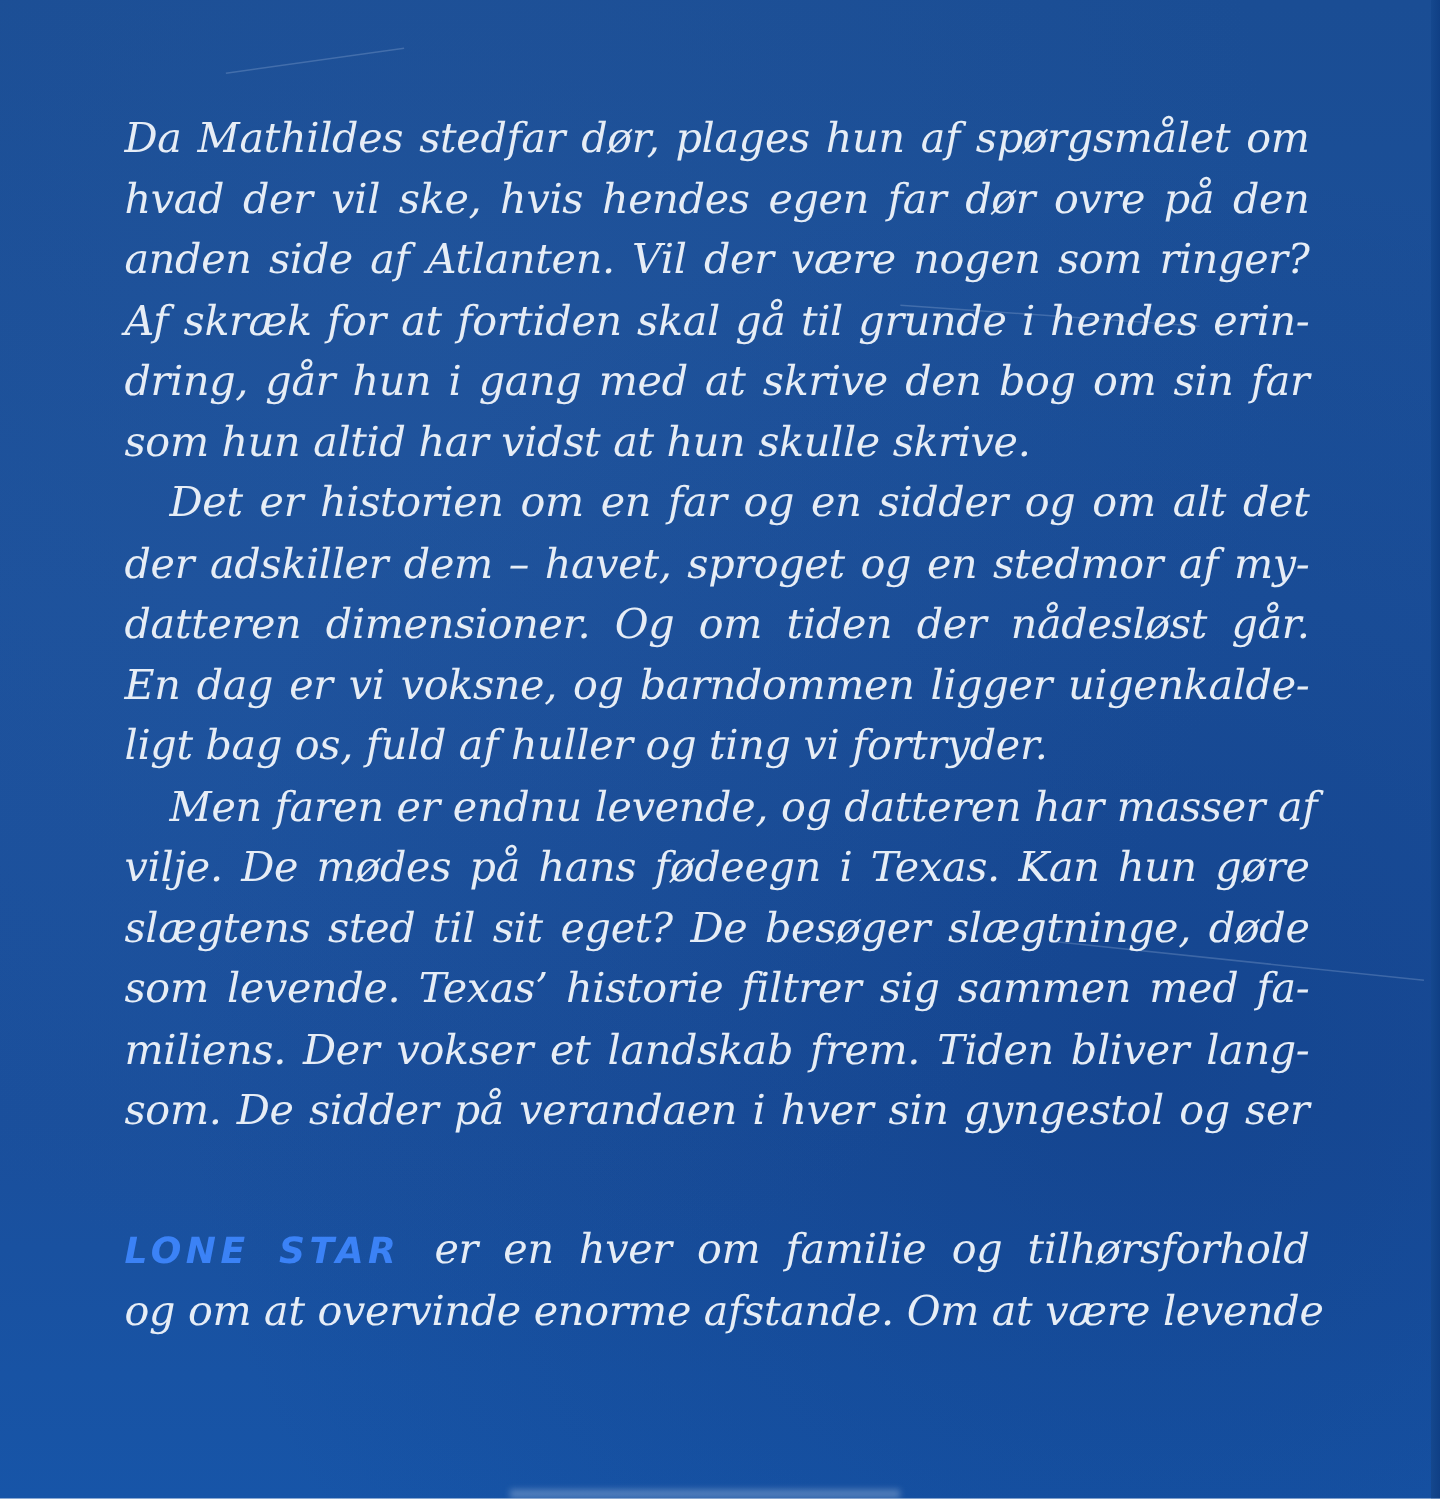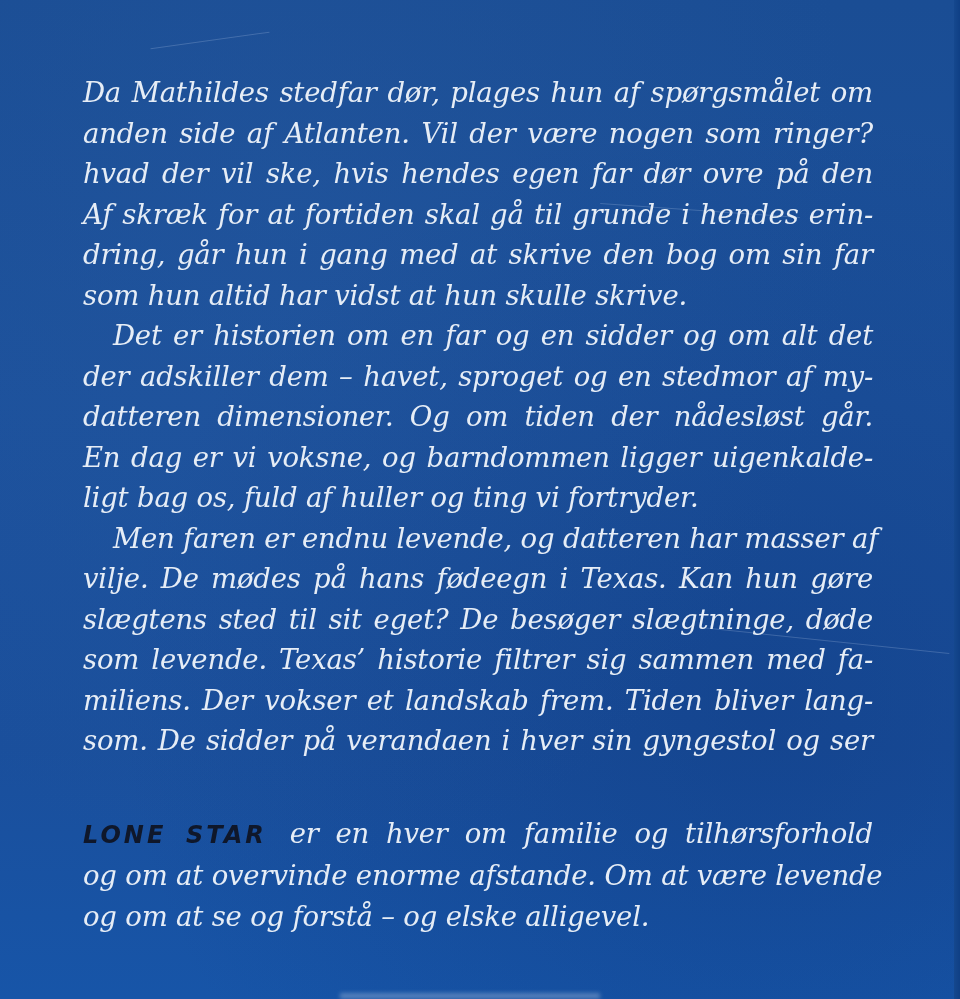--- a/index.html
+++ b/index.html
@@ -27,21 +27,21 @@
     letter-spacing: -0.2px;
   }
   .para { margin: 0; }
   .line { display: block; white-space: nowrap; text-align: justify; text-align-last: justify; font-style: italic; }
   .line.last { text-align-last: left; }
   .indent { padding-left: 30px; }
   .gap { height: 52px; }
   .title-inline {
     font-family: "DejaVu Sans", "Liberation Sans", sans-serif;
     font-weight: bold;
-    color: #0f172a;
+    color: #3b82f6;
     letter-spacing: 3px;
     font-size: 24px;
     margin-right: 6px;
   }
   .scratch {
     position: absolute; height: 1px; background: rgba(180,200,230,0.25);
   }
   .bottom-glare {
     position: absolute; left: 340px; bottom: 0; width: 260px; height: 6px;
     background: rgba(200,215,235,0.35); filter: blur(2px);
@@ -51,22 +51,22 @@
 <body>
 
 <div class="cover">
   <div class="scratch" style="left:150px;top:40px;width:120px;transform:rotate(-8deg);"></div>
   <div class="scratch" style="left:600px;top:210px;width:200px;transform:rotate(4deg);"></div>
   <div class="scratch" style="left:700px;top:640px;width:250px;transform:rotate(6deg);"></div>
 
   <div class="text-block">
     <p class="para">
       <span class="line">Da Mathildes stedfar dør, plages hun af spørgsmålet om</span>
+      <span class="line">hvad der vil ske, hvis hendes egen far dør ovre på den</span>
       <span class="line">anden side af Atlanten. Vil der være nogen som ringer?</span>
-      <span class="line">hvad der vil ske, hvis hendes egen far dør ovre på den</span>
       <span class="line">Af skræk for at fortiden skal gå til grunde i hendes erin-</span>
       <span class="line">dring, går hun i gang med at skrive den bog om sin far</span>
       <span class="line last">som hun altid har vidst at hun skulle skrive.</span>
     </p>
     <p class="para">
       <span class="line indent">Det er historien om en far og en sidder og om alt det</span>
       <span class="line">der adskiller dem – havet, sproget og en stedmor af my-</span>
       <span class="line">datteren dimensioner. Og om tiden der nådesløst går.</span>
       <span class="line">En dag er vi voksne, og barndommen ligger uigenkalde-</span>
       <span class="line last">ligt bag os, fuld af huller og ting vi fortryder.</span>
@@ -76,19 +76,18 @@
       <span class="line">vilje. De mødes på hans fødeegn i Texas. Kan hun gøre</span>
       <span class="line">slægtens sted til sit eget? De besøger slægtninge, døde</span>
       <span class="line">som levende. Texas’ historie filtrer sig sammen med fa-</span>
       <span class="line">miliens. Der vokser et landskab frem. Tiden bliver lang-</span>
       <span class="line">som. De sidder på verandaen i hver sin gyngestol og ser</span>
     </p>
     <div class="gap"></div>
     <p class="para">
       <span class="line"><span class="title-inline">LONE STAR</span><span> er en hver om familie og tilhørsforhold</span></span>
       <span class="line">og om at overvinde enorme afstande. Om at være levende</span>
-      <span class="line last">og om at se og forstå – og elske alligevel.</span>
     </p>
   </div>
 
   <div class="right-edge"></div>
   <div class="bottom-glare"></div>
 </div>
 
 </body></html>

